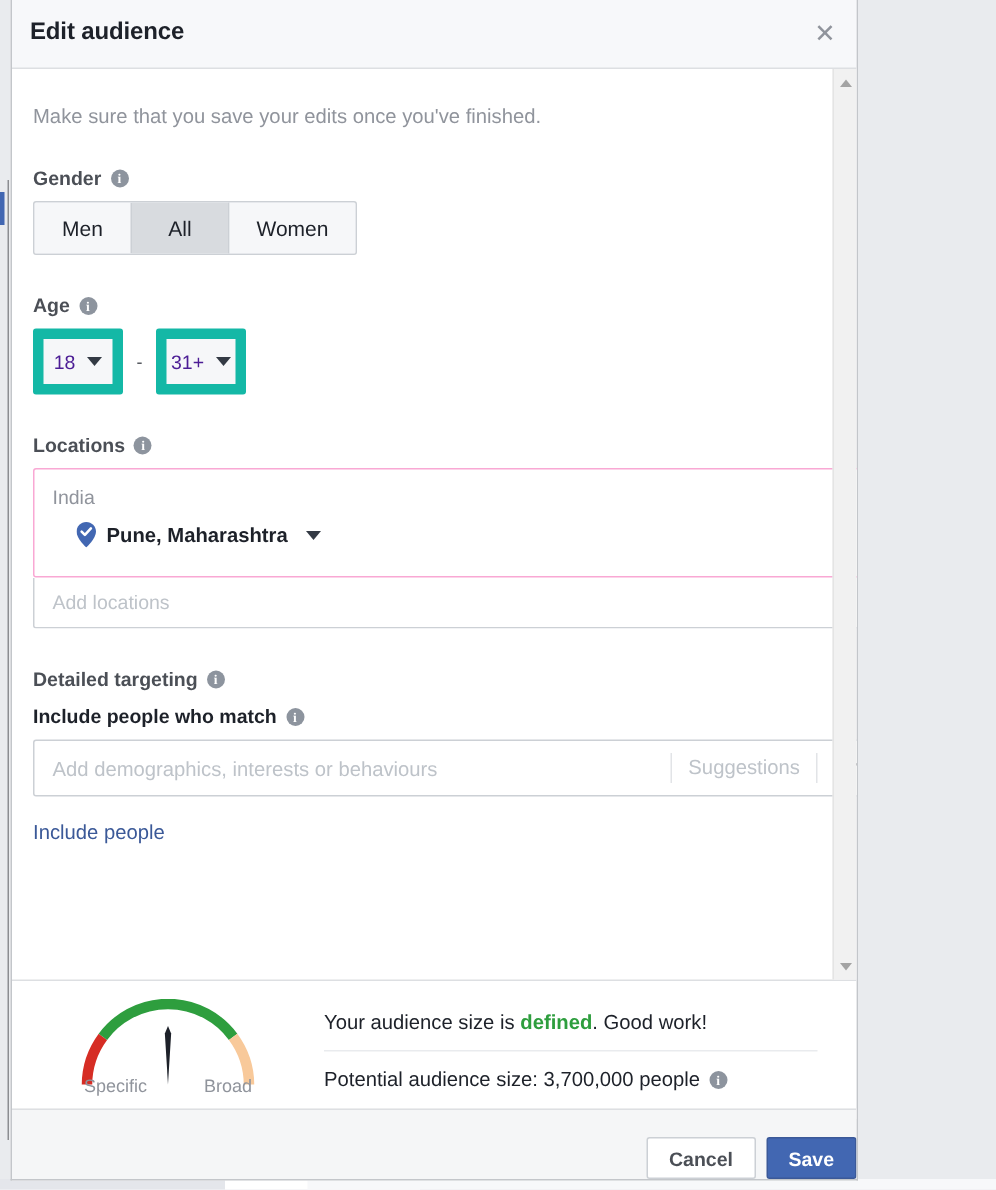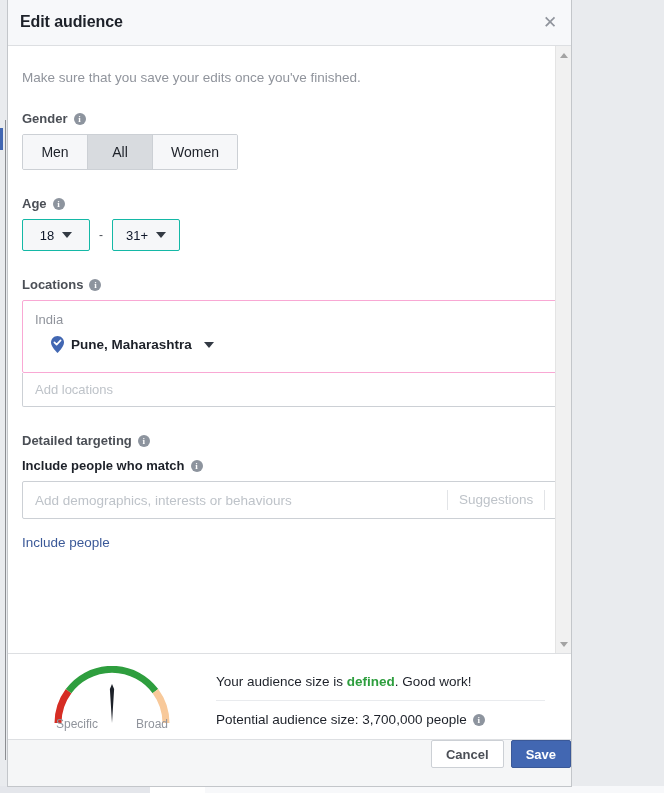--- a/index.html
+++ b/index.html
@@ -207,26 +207,26 @@
   .age-row {
     display: flex;
     align-items: center;
   }
   .select-btn {
     display: inline-flex;
     align-items: center;
     justify-content: center;
     height: 30px;
     min-width: 46px;
-    padding: 0 10px;
+    padding: 0 0;
     background: #f6f7f9;
-    border: 1px solid #14b8a6;
+    border: 7px solid #14b8a6;
     border-radius: 2px;
     font-size: 13px;
-    color: #0f172a;
+    color: #4c1d95;
     cursor: pointer;
   }
   .caret {
     width: 0; height: 0;
     border-left: 5px solid transparent;
     border-right: 5px solid transparent;
     border-top: 6px solid #333a44;
     margin-left: 8px;
   }
   .age-dash {
@@ -403,21 +403,21 @@
   .dialog-footer {
     position: absolute;
     left: 0;
     bottom: 0;
     width: 100%;
     height: 47px;
     background: #f5f6f7;
     border-top: 1px solid #dddfe2;
     box-sizing: border-box;
     display: flex;
-    align-items: flex-start;
+    align-items: flex-end;
     justify-content: flex-end;
     gap: 7px;
   }
   .btn {
     height: 28px;
     padding: 0 14px;
     font-size: 13px;
     font-weight: bold;
     border-radius: 2px;
     cursor: pointer;

